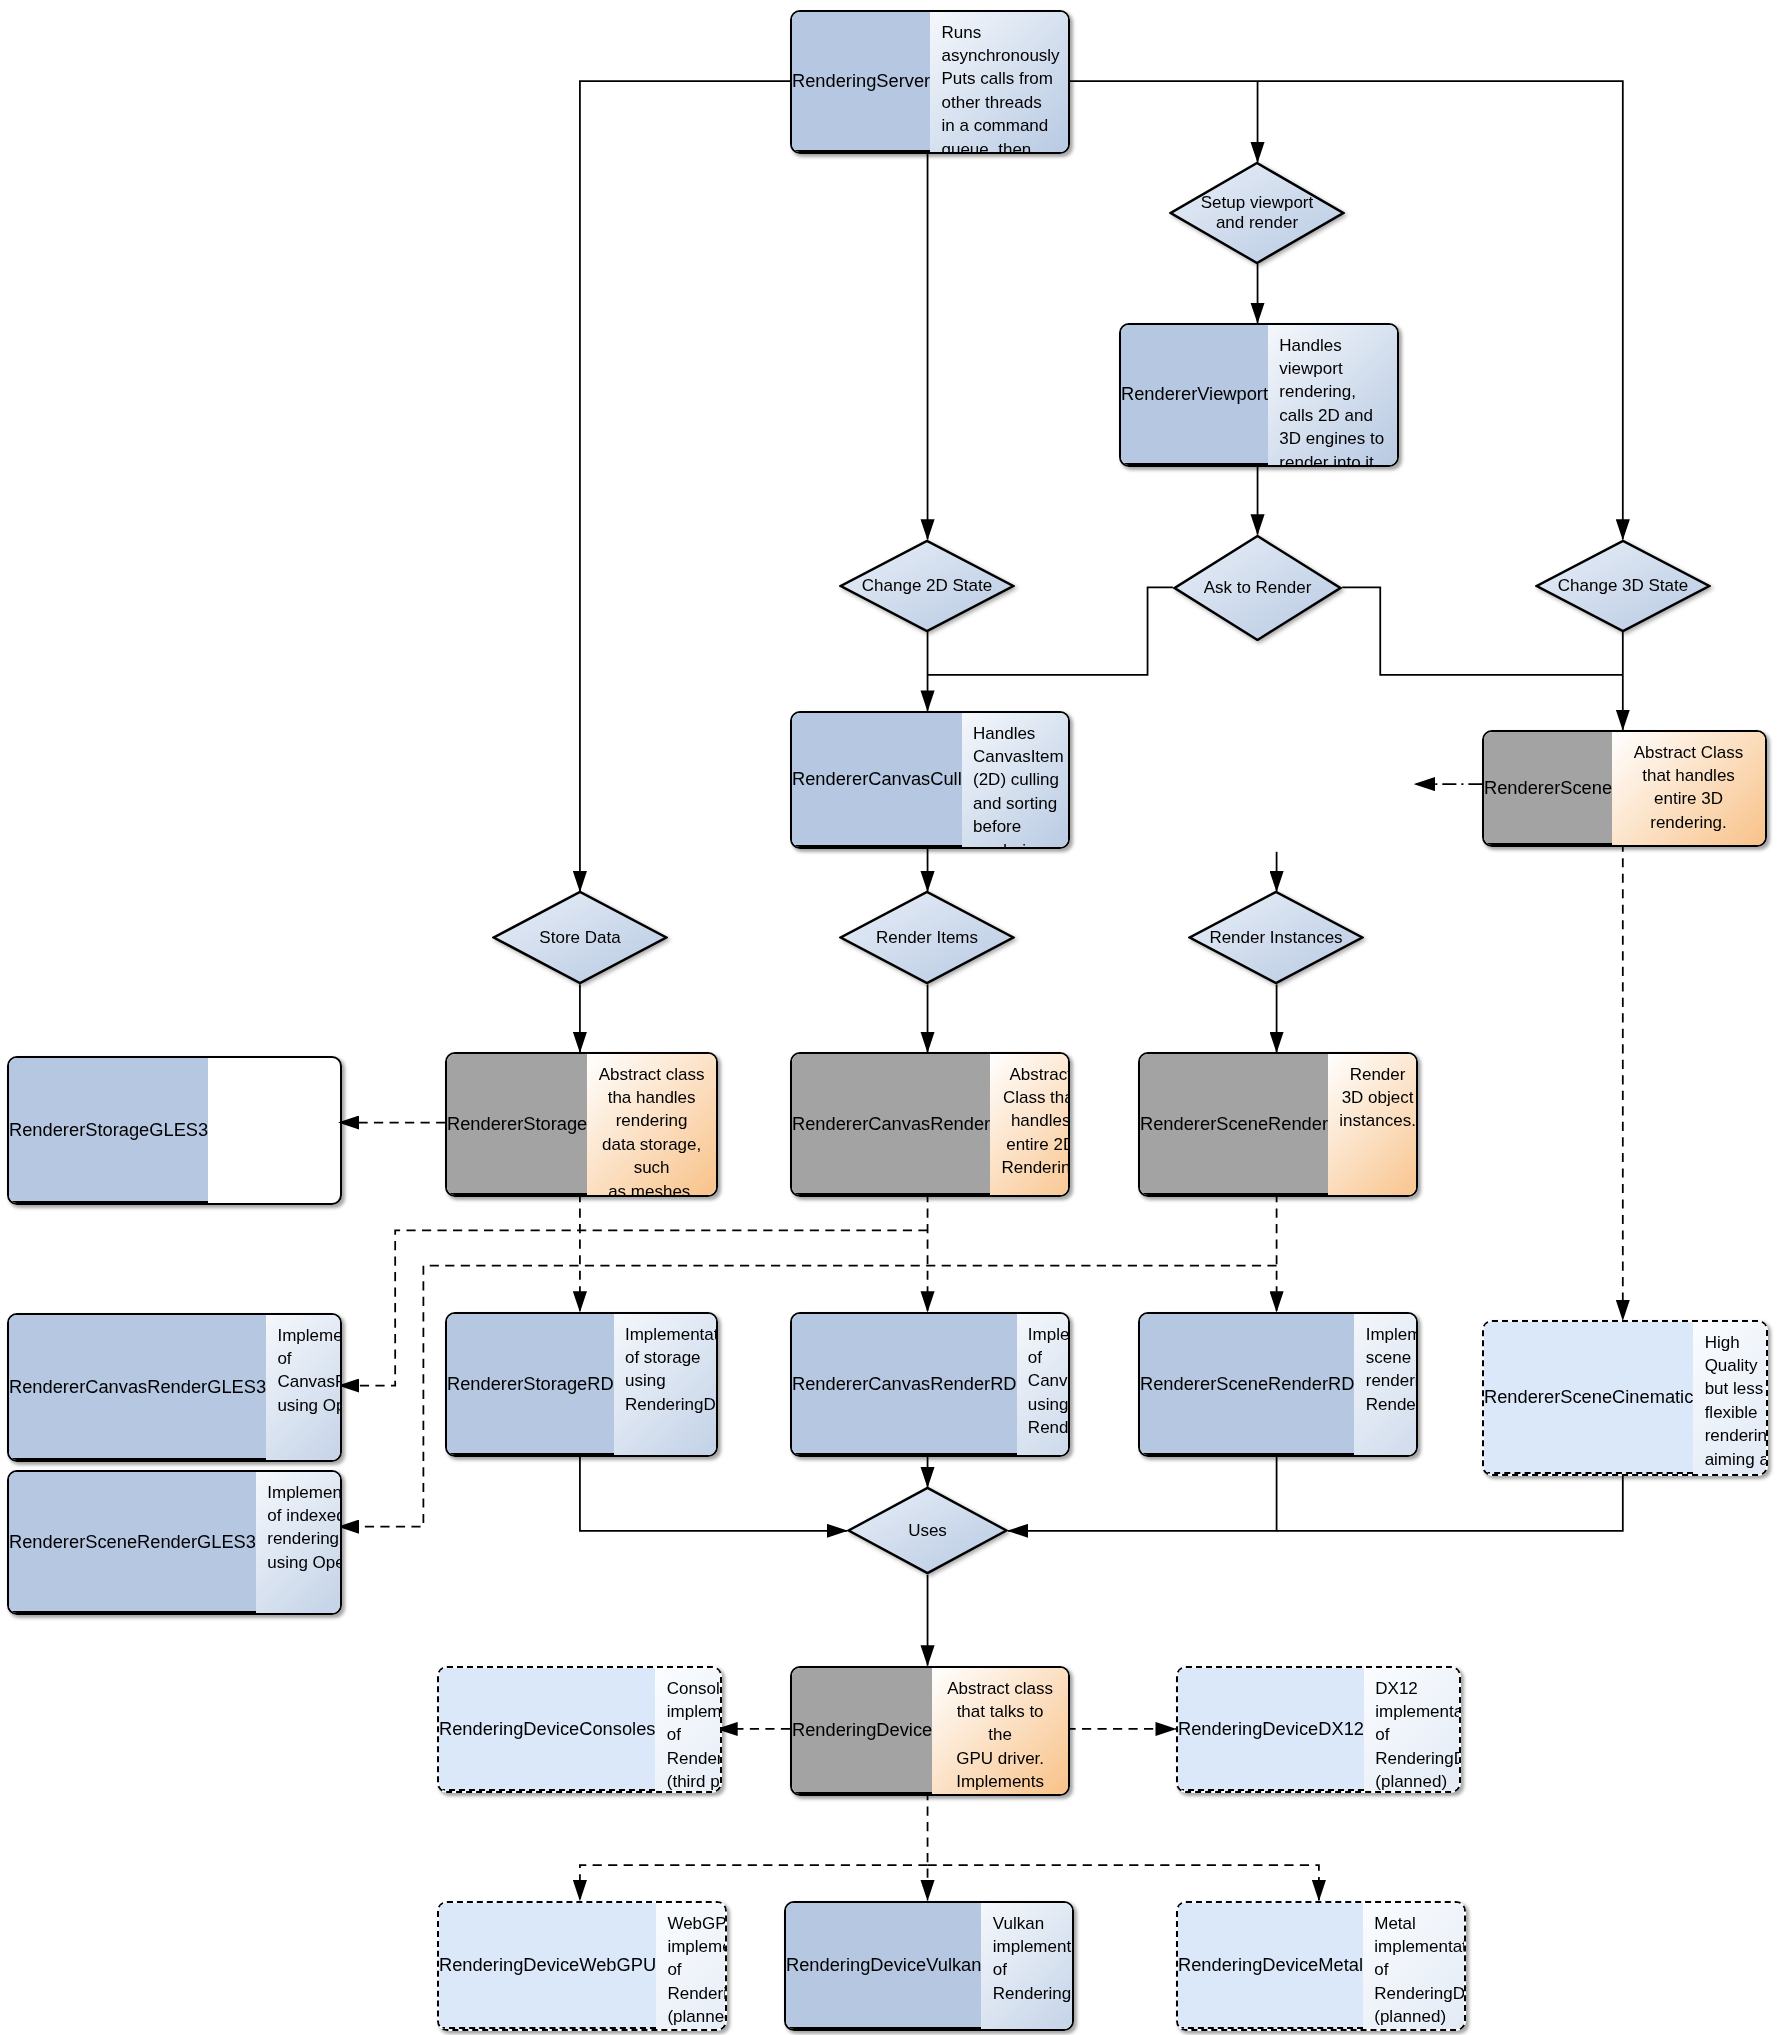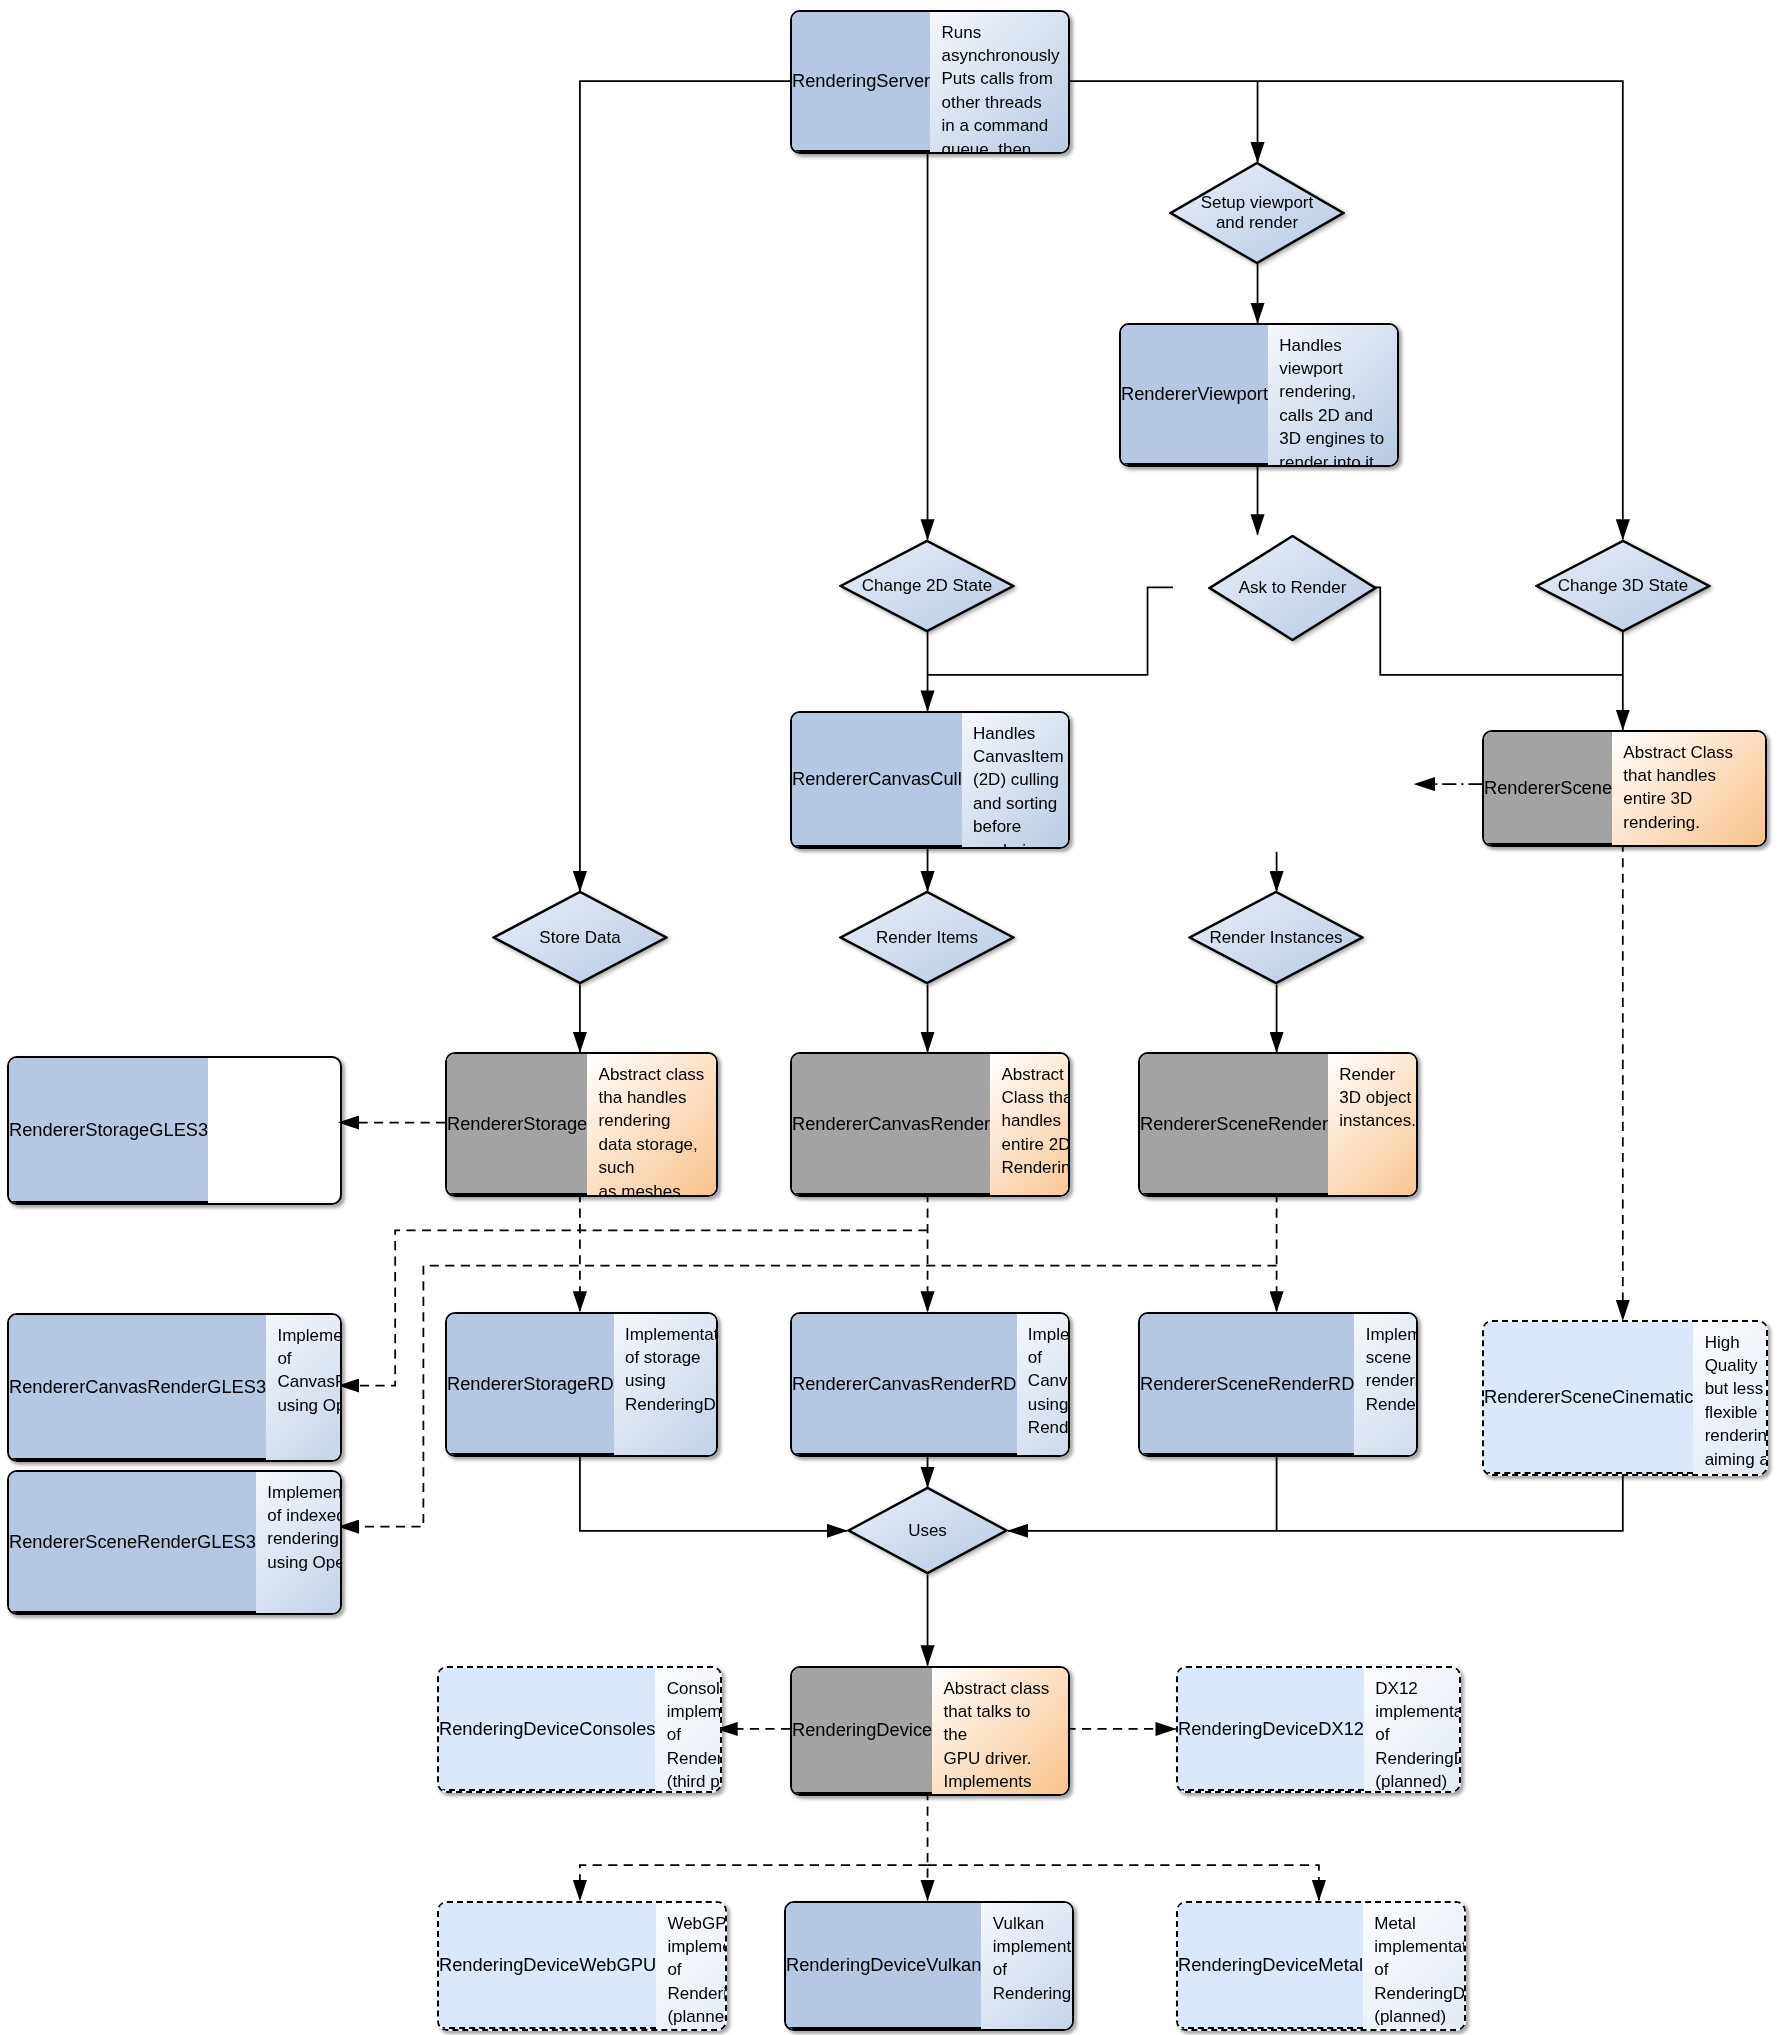--- a/index.html
+++ b/index.html
@@ -7,21 +7,21 @@
           font-family:"Liberation Sans", sans-serif;color:#000;}
   #wires{position:absolute;left:0;top:0;z-index:1;}
   .node{position:absolute;z-index:2;border:2.1px solid #000;border-radius:10px;
         box-shadow:2.8px 2.8px 3.5px rgba(0,0,0,.35);display:flex;overflow:hidden;}
   .node-title{flex:0 0 34px;display:flex;align-items:center;justify-content:center;
         font-size:18.3px;border-bottom:2.1px solid #000;}
   .node-body{flex:1;padding:8.5px 11.3px;font-size:17px;line-height:1.38;white-space:pre-line;}
   .blue .node-title{background:#b5c7e1;}
   .blue .node-body{background:linear-gradient(135deg,#f5f8fc 0%,#b7c9e2 100%);}
   .orange .node-title{background:#a3a3a3;}
-  .orange .node-body{background:linear-gradient(135deg,#ffffff 0%,#f8c289 100%);}
+  .orange .node-body{background:linear-gradient(135deg,#ffffff 0%,#f8c289 100%);text-align:center;}
   .dashed{border-style:dashed;}
   .dashed .node-title{border-bottom-style:dashed;background:#dbe8fa;}
   .dashed .node-body{background:linear-gradient(135deg,#fbfdff 0%,#dde6f3 100%);}
   .tight .node-body{font-size:16px;padding:8.5px 8.5px;}
   .diamond{position:absolute;z-index:2;}
   .diamond svg{position:absolute;left:0;top:0;width:100%;height:100%;
         filter:drop-shadow(2.8px 2.8px 2.1px rgba(0,0,0,.35));}
   .dlabel{position:absolute;inset:0;display:flex;align-items:center;justify-content:center;
         text-align:center;font-size:17px;white-space:pre-line;z-index:3;}
   .s{stroke:#000;stroke-width:2.5;fill:none;}
@@ -212,21 +212,21 @@
 and render</div>
   </div>
 
   <div class="diamond" style="left:839px;top:540px;width:176px;height:92px">
     <svg viewBox="0 0 100 100" preserveAspectRatio="none">
         <polygon points="50,1 99,50 50,99 1,50" fill="url(#gDia)" stroke="#000" stroke-width="2.5" vector-effect="non-scaling-stroke"></polygon>
       </svg>
     <div class="dlabel">Change 2D State</div>
   </div>
 
-  <div class="diamond" style="left:1208px;top:535px;width:169px;height:106px">
+  <div class="diamond" style="left:1173px;top:535px;width:169px;height:106px">
     <svg viewBox="0 0 100 100" preserveAspectRatio="none">
         <polygon points="50,1 99,50 50,99 1,50" fill="url(#gDia)" stroke="#000" stroke-width="2.5" vector-effect="non-scaling-stroke"></polygon>
       </svg>
     <div class="dlabel">Ask to Render</div>
   </div>
 
   <div class="diamond" style="left:1535px;top:540px;width:176px;height:92px">
     <svg viewBox="0 0 100 100" preserveAspectRatio="none">
         <polygon points="50,1 99,50 50,99 1,50" fill="url(#gDia)" stroke="#000" stroke-width="2.5" vector-effect="non-scaling-stroke"></polygon>
       </svg>

